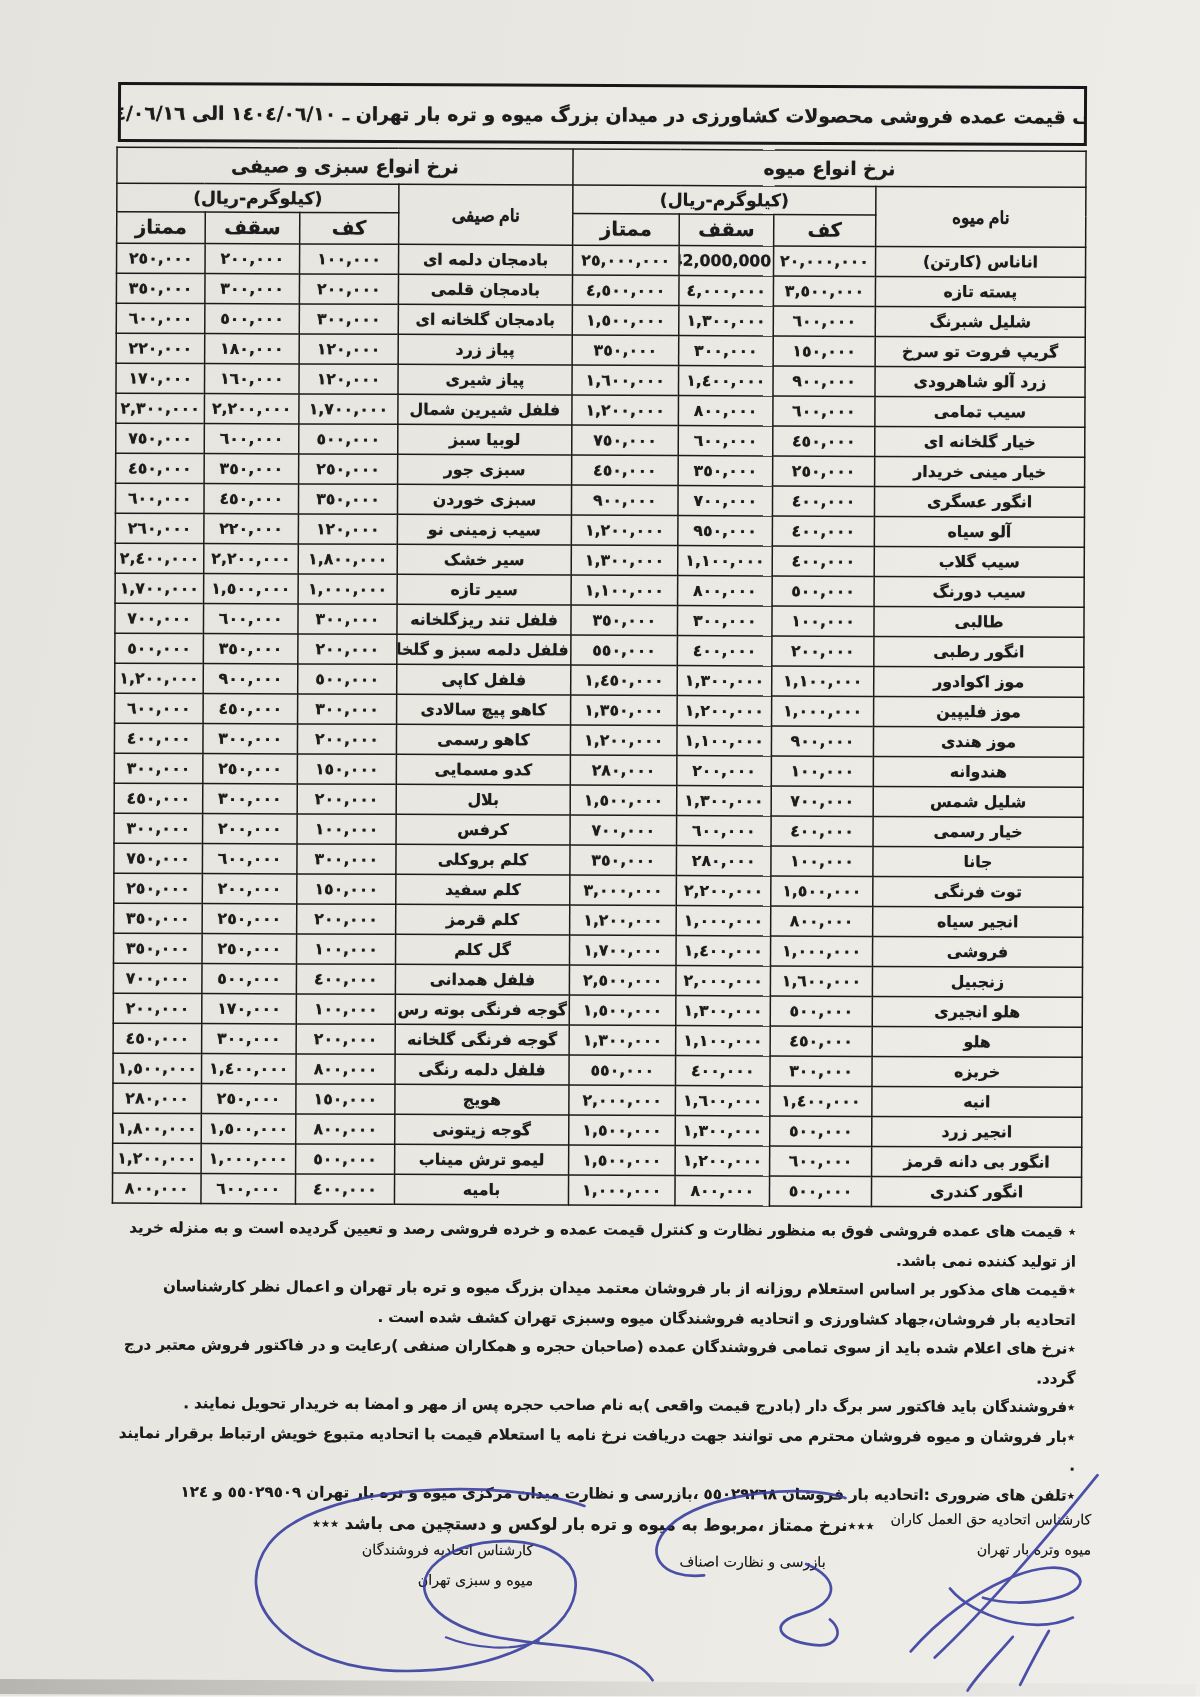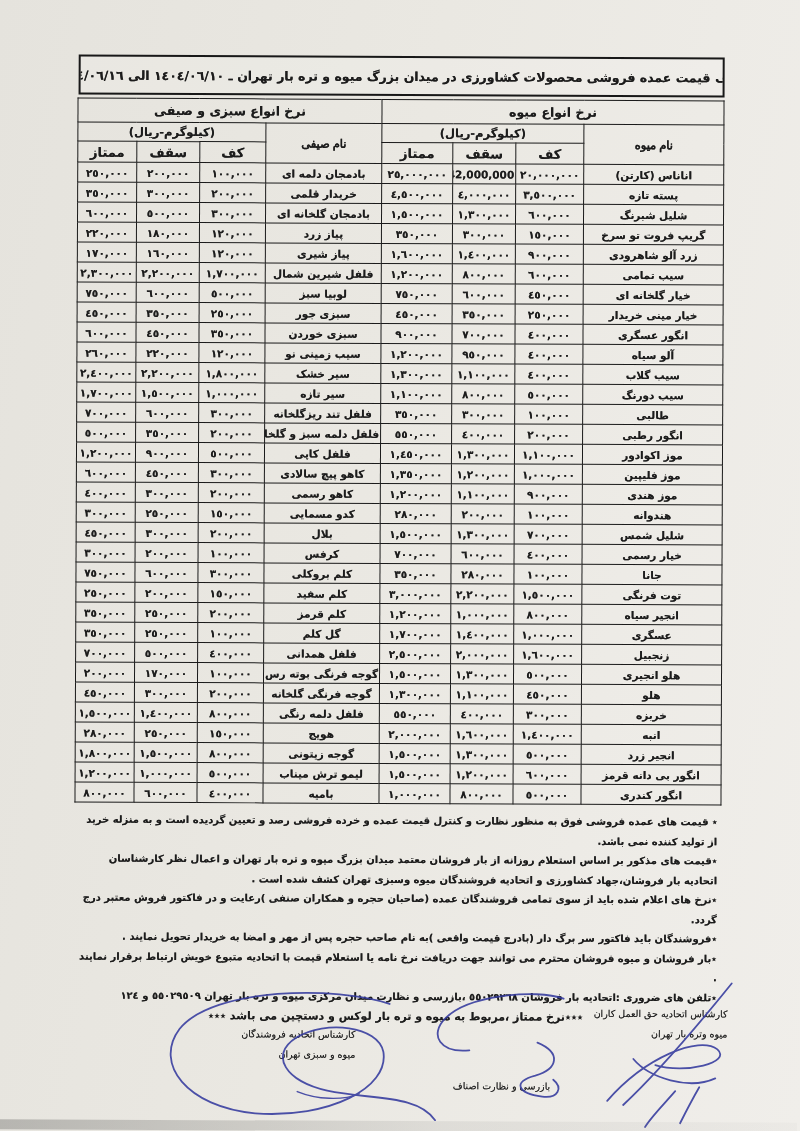--- a/index.html
+++ b/index.html
@@ -92,21 +92,21 @@
             <td class="name">بادمجان دلمه ای</td>
             <td class="num">١٠٠,٠٠٠</td>
             <td class="num">٢٠٠,٠٠٠</td>
             <td class="num">٢٥٠,٠٠٠</td>
           </tr>
           <tr>
             <td class="name">پسته تازه</td>
             <td class="num">٣,٥٠٠,٠٠٠</td>
             <td class="num">٤,٠٠٠,٠٠٠</td>
             <td class="num">٤,٥٠٠,٠٠٠</td>
-            <td class="name">خريدار قلمی</td>
+            <td class="name">بادمجان قلمی</td>
             <td class="num">٢٠٠,٠٠٠</td>
             <td class="num">٣٠٠,٠٠٠</td>
             <td class="num">٣٥٠,٠٠٠</td>
           </tr>
           <tr>
             <td class="name">شليل شبرنگ</td>
             <td class="num">٦٠٠,٠٠٠</td>
             <td class="num">١,٣٠٠,٠٠٠</td>
             <td class="num">١,٥٠٠,٠٠٠</td>
             <td class="name">بادمجان گلخانه ای</td>
@@ -308,21 +308,21 @@
             <td class="name">انجير سياه</td>
             <td class="num">٨٠٠,٠٠٠</td>
             <td class="num">١,٠٠٠,٠٠٠</td>
             <td class="num">١,٢٠٠,٠٠٠</td>
             <td class="name">كلم قرمز</td>
             <td class="num">٢٠٠,٠٠٠</td>
             <td class="num">٢٥٠,٠٠٠</td>
             <td class="num">٣٥٠,٠٠٠</td>
           </tr>
           <tr>
-            <td class="name">عسگری</td>
+            <td class="name">فروشی</td>
             <td class="num">١,٠٠٠,٠٠٠</td>
             <td class="num">١,٤٠٠,٠٠٠</td>
             <td class="num">١,٧٠٠,٠٠٠</td>
             <td class="name">گل كلم</td>
             <td class="num">١٠٠,٠٠٠</td>
             <td class="num">٢٥٠,٠٠٠</td>
             <td class="num">٣٥٠,٠٠٠</td>
           </tr>
           <tr>
             <td class="name">زنجبيل</td>
@@ -415,21 +415,21 @@
       <div class="note">٭بار فروشان و ميوه فروشان محترم می توانند جهت دريافت نرخ نامه يا استعلام قيمت با اتحاديه متبوع خويش ارتباط برقرار نمايند .</div>
       <div class="note">٭تلفن های ضروری :اتحاديه بار فروشان  ٥٥٠٢٩٢٦٨   ،بازرسی و نظارت ميدان مركزی ميوه و تره بار تهران ٥٥٠٢٩٥٠٩  و  ١٢٤</div>
       <div class="note note-centered">٭٭٭نرخ ممتاز ،مربوط به ميوه و تره بار لوكس و دستچين می باشد ٭٭٭</div>
     </div>
   </div>
 
   <div class="sig-label" style="right:70px;left:auto;top:1003px;width:150px;">
     <div>كارشناس اتحاديه حق العمل كاران</div>
     <div>ميوه وتره بار تهران</div>
   </div>
-  <div class="sig-label" style="left:428px;top:1032px;width:125px;margin-top:44px;">
+  <div class="sig-label" style="left:428px;top:1032px;width:125px;">
     <div>بازرسی و نظارت اصناف</div>
   </div>
   <div class="sig-label" style="left:218px;top:1025px;width:140px;">
     <div>كارشناس اتحاديه فروشندگان</div>
     <div>ميوه و سبزی تهران</div>
   </div>
 
   <svg class="sig-svg" viewBox="0 0 800 1131">
     <g fill="none" stroke="#343a9e" stroke-width="1.8" stroke-linecap="round" opacity="0.88">
 

